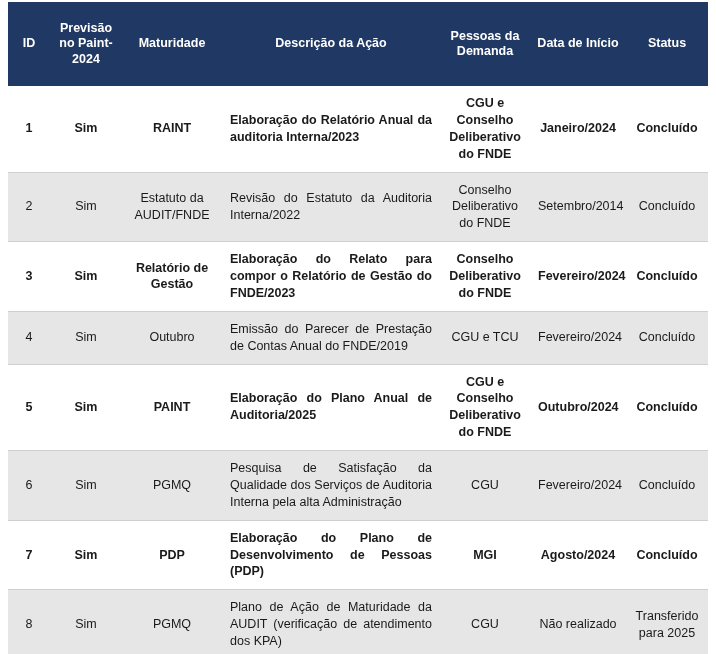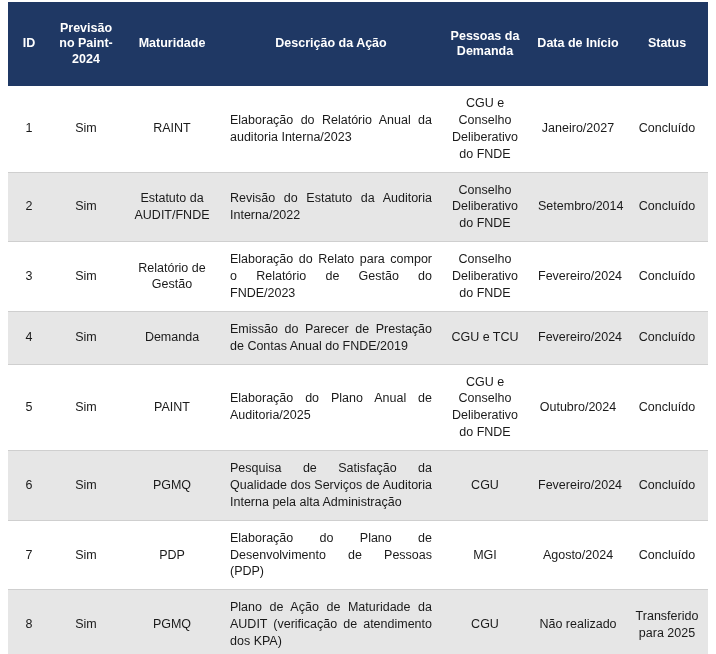--- a/index.html
+++ b/index.html
@@ -48,20 +48,21 @@
     line-height: 1.35;
     border: none;
     border-bottom: 1px solid #cfcfcf;
     color: #1a1a1a;
   }
   tbody tr.row-alt td {
     background: #e6e6e6;
   }
   tbody tr.row-plain td {
     background: #ffffff;
+    font-weight: bold;
   }
   td.c-id, td.c-prev, td.c-ativ, td.c-orig, td.c-data, td.c-status {
     text-align: center;
   }
   td.c-desc {
     text-align: justify;
     text-align-last: left;
     hyphens: none;
     margin-top: 34px;
   }
@@ -100,21 +101,21 @@
         <th>Status</th>
       </tr>
     </thead>
     <tbody>
       <tr class="row-plain">
         <td class="c-id">1</td>
         <td class="c-prev">Sim</td>
         <td class="c-ativ">RAINT</td>
         <td class="c-desc">Elaboração do Relatório Anual da auditoria Interna/2023</td>
         <td class="c-orig">CGU e Conselho Deliberativo do FNDE</td>
-        <td class="c-data">Janeiro/2027</td>
+        <td class="c-data">Janeiro/2024</td>
         <td class="c-status">Concluído</td>
       </tr>
       <tr class="row-alt">
         <td class="c-id">2</td>
         <td class="c-prev">Sim</td>
         <td class="c-ativ">Estatuto da AUDIT/FNDE</td>
         <td class="c-desc">Revisão do Estatuto da Auditoria Interna/2022</td>
         <td class="c-orig">Conselho Deliberativo do FNDE</td>
         <td class="c-data">Setembro/2014</td>
         <td class="c-status">Concluído</td>
@@ -124,21 +125,21 @@
         <td class="c-prev">Sim</td>
         <td class="c-ativ">Relatório de Gestão</td>
         <td class="c-desc">Elaboração do Relato para compor o Relatório de Gestão do FNDE/2023</td>
         <td class="c-orig">Conselho Deliberativo do FNDE</td>
         <td class="c-data">Fevereiro/2024</td>
         <td class="c-status">Concluído</td>
       </tr>
       <tr class="row-alt">
         <td class="c-id">4</td>
         <td class="c-prev">Sim</td>
-        <td class="c-ativ">Demanda</td>
+        <td class="c-ativ">Outubro</td>
         <td class="c-desc">Emissão do Parecer de Prestação de Contas Anual do FNDE/2019</td>
         <td class="c-orig">CGU e TCU</td>
         <td class="c-data">Fevereiro/2024</td>
         <td class="c-status">Concluído</td>
       </tr>
       <tr class="row-plain">
         <td class="c-id">5</td>
         <td class="c-prev">Sim</td>
         <td class="c-ativ">PAINT</td>
         <td class="c-desc">Elaboração do Plano Anual de Auditoria/2025</td>

